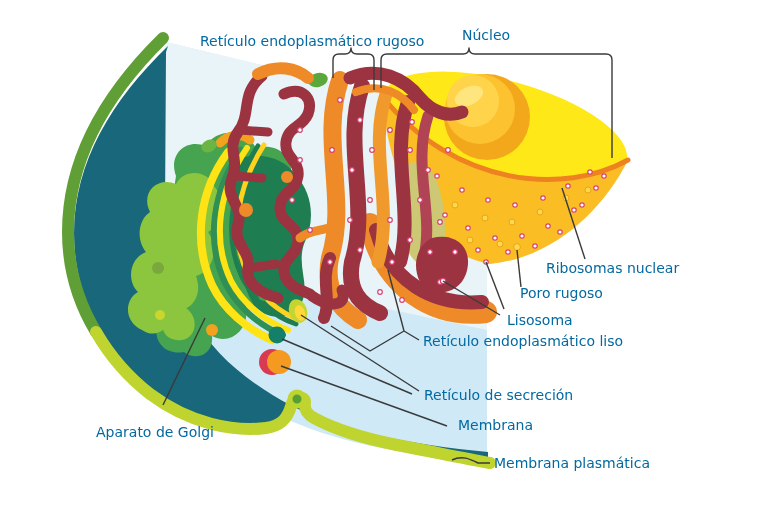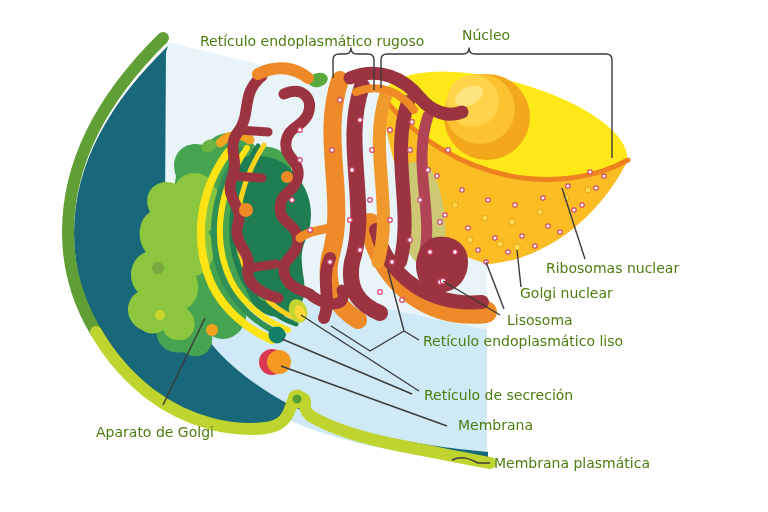--- a/index.html
+++ b/index.html
@@ -1,19 +1,19 @@
 <!DOCTYPE html>
 <html><head>
 <meta charset="utf-8">
 <style>
   html,body{margin:0;padding:0;background:#fff;}
   #stage{position:relative;width:768px;height:512px;background:#ffffff;overflow:hidden;
          font-family:"DejaVu Sans","Liberation Sans",sans-serif;}
   #cell-svg{position:absolute;left:0;top:0;}
-  .lbl{position:absolute;font-size:14px;line-height:16px;color:#4d7c0f;white-space:nowrap;}
+  .lbl{position:absolute;font-size:14px;line-height:16px;color:#0369a1;white-space:nowrap;}
 </style>
 </head>
 <body>
 
 <div id="stage">
 
 <svg id="cell-svg" width="768" height="512" viewBox="0 0 768 512">
 
   <g>
     <path d="M166,42 L382,94 C430,118 466,166 482,230 L487,280 L487,461
@@ -207,20 +207,20 @@
     <path d="M333,78 L333,60 Q333,54 339,54 L345,54
           Q351,54 351,48 Q351,54 357,54 L368,54 Q374,54 374,60 L374,90"></path>
     <path d="M381,88 L381,60 Q381,54 387,54 L463,54
           Q469,54 469,48 Q469,54 475,54 L606,54 Q612,54 612,60 L612,158"></path>
   </g>
 </svg>
 
   <div class="lbl" style="left:200px;top:33px">Retículo endoplasmático rugoso</div>
   <div class="lbl" style="left:462px;top:27px">Núcleo</div>
   <div class="lbl" style="left:546px;top:260px">Ribosomas nuclear</div>
-  <div class="lbl" style="left:520px;top:285px">Golgi nuclear</div>
+  <div class="lbl" style="left:520px;top:285px">Poro rugoso</div>
   <div class="lbl" style="left:507px;top:312px">Lisosoma</div>
   <div class="lbl" style="left:423px;top:333px">Retículo endoplasmático liso</div>
   <div class="lbl" style="left:424px;top:387px">Retículo de secreción</div>
   <div class="lbl" style="left:458px;top:417px">Membrana</div>
   <div class="lbl" style="left:494px;top:455px">Membrana plasmática</div>
   <div class="lbl" style="left:96px;top:424px">Aparato de Golgi</div>
 </div>
 
 </body></html>

